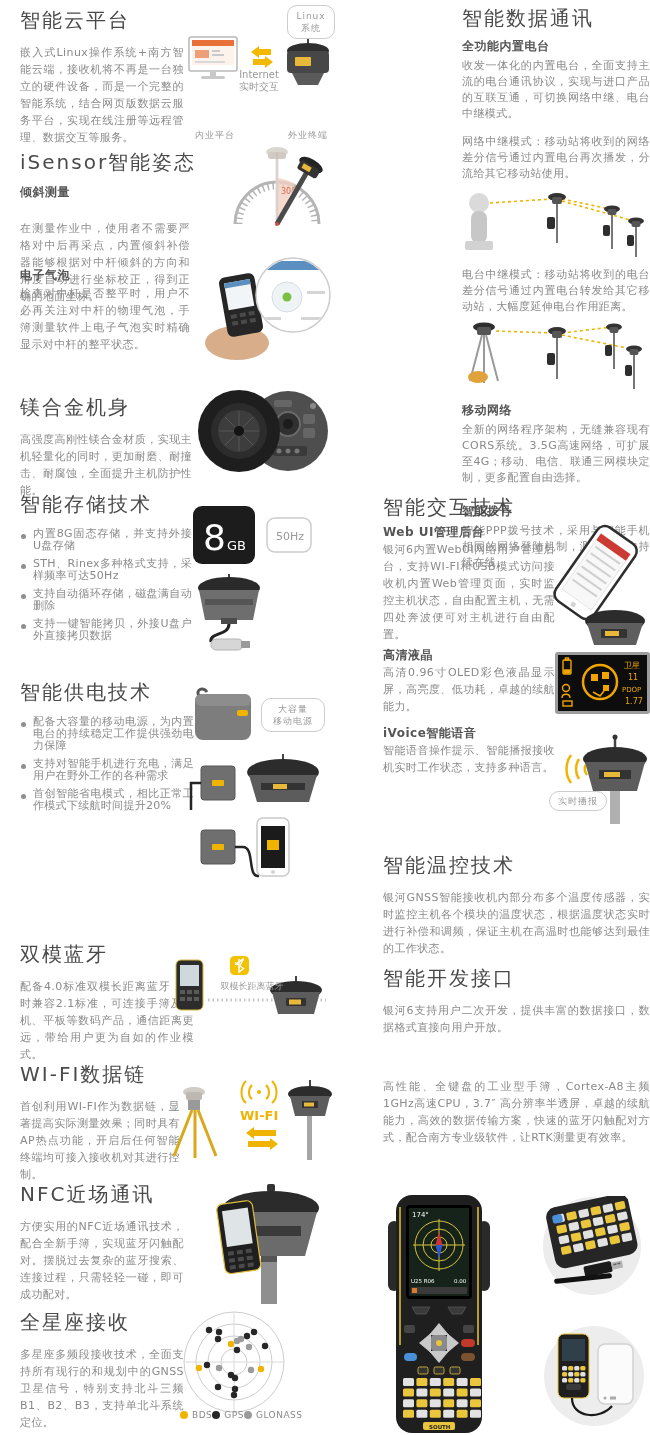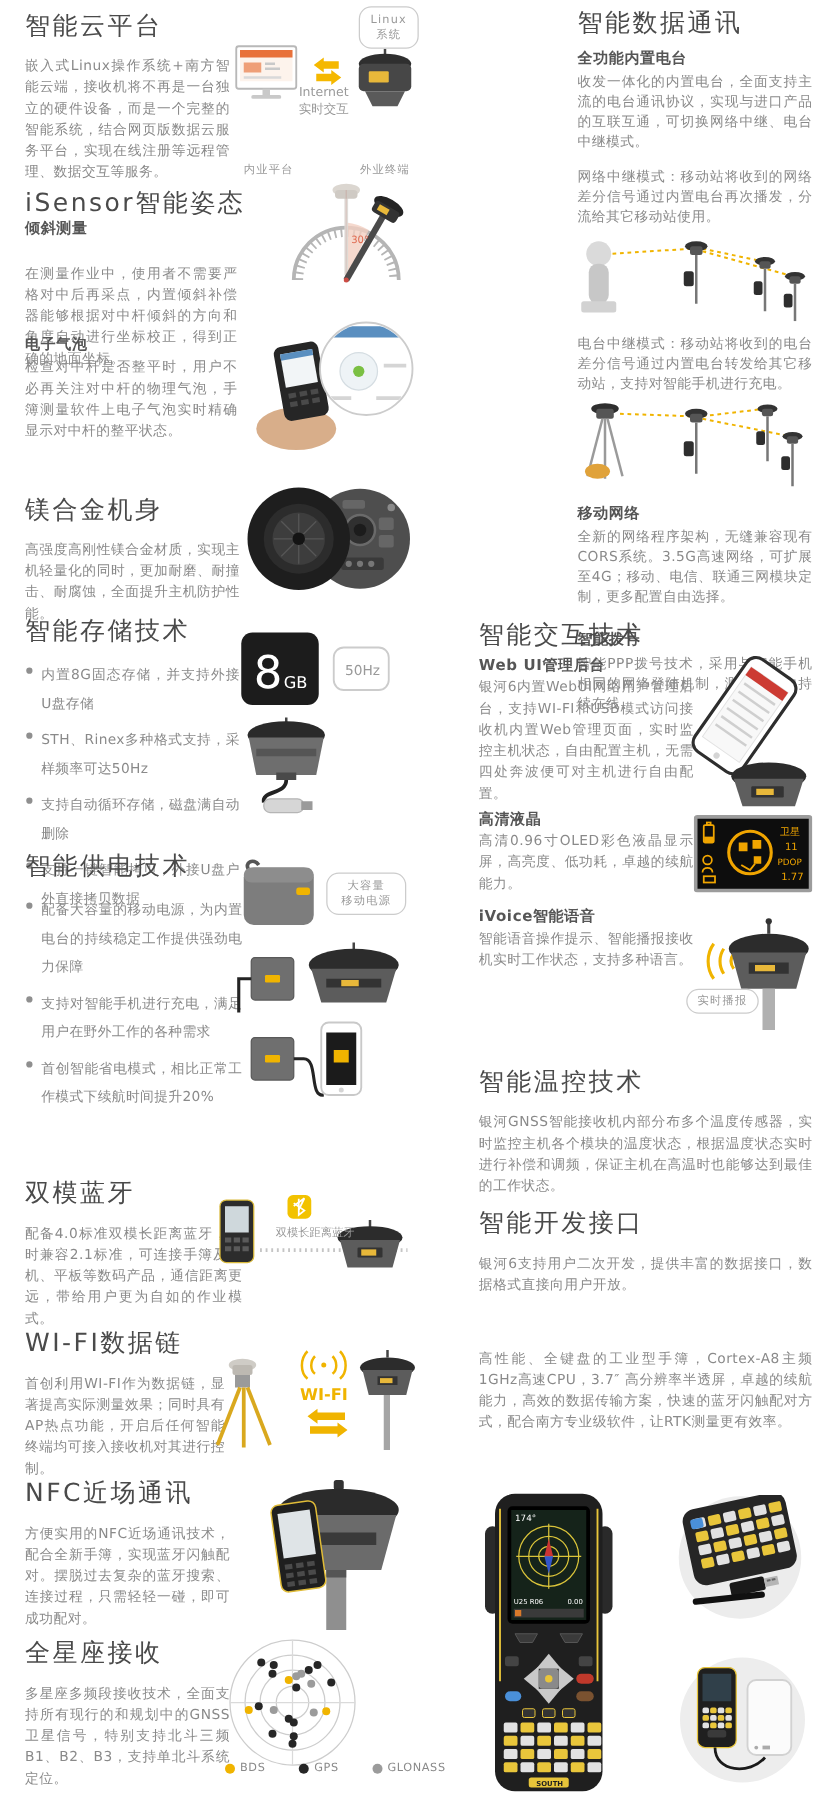--- a/index.html
+++ b/index.html
@@ -4,28 +4,28 @@
 <style>
   html,body{margin:0;padding:0}
   body{width:650px;height:1435px;position:relative;background:#fff;overflow:hidden;
        font-family:"DejaVu Sans","Liberation Sans",sans-serif}
   .sec{position:absolute}
   .hd{font-size:20px;font-weight:400;color:#4a4a4a;letter-spacing:2px;margin:0;line-height:24px}
   .sub{font-size:12px;font-weight:700;color:#555;margin:0;letter-spacing:.5px;line-height:15px}
   .body{font-size:11px;color:#8a8a8a;line-height:17px;margin:0;letter-spacing:.4px;text-align:justify}
   .mt12{margin-top:12px}
   ul.blt{margin:12px 0 0;padding:0;list-style:none}
-  ul.blt li{position:relative;padding-left:13px;font-size:11px;color:#8a8a8a;line-height:23px;
+  ul.blt li{position:relative;padding-left:13px;font-size:11px;color:#8a8a8a;line-height:12px;
             margin-bottom:6px;letter-spacing:.3px;text-align:justify}
   ul.blt li::before{content:"";position:absolute;left:1px;top:6px;width:5px;height:5px;border-radius:50%;background:#8f8f8f}
   .ill{position:absolute}
   .cap{position:absolute;font-size:9px;color:#999;text-align:center;letter-spacing:1px}
   .bubble{position:absolute;border:1px solid #ccc;border-radius:10px;background:#fff;color:#999;
           text-align:center;font-size:9px;line-height:12px;padding:4px 2px;letter-spacing:1px}
-  .legend{position:absolute;display:flex;gap:27px;align-items:flex-end}
+  .legend{position:absolute;display:flex;gap:0;align-items:flex-end}
   .legend .it{display:flex;align-items:center;gap:4px;font-size:9px;color:#8a8a8a;letter-spacing:.5px}
   .legend .sw{width:8px;height:8px;border-radius:50%;display:inline-block}
   svg{display:block}
   svg text{font-family:"DejaVu Sans","Liberation Sans",sans-serif}
 </style>
 </head>
 <body>
 
 <div class="sec" style="left:20px;top:8px;width:312px;height:140px">
   <h2 class="hd">智能云平台</h2>
@@ -66,21 +66,21 @@
       <span>Internet</span><br>
       <span>实时交互</span>
     </div>
     <span class="cap" style="left:10px;top:124px;width:60px">内业平台</span>
     <span class="cap" style="left:105px;top:124px;width:56px">外业终端</span>
   </div>
 </div>
 
 <div class="sec" style="left:20px;top:150px;width:312px;height:115px">
   <h2 class="hd">iSensor智能姿态</h2>
-  <p class="sub" style="margin-top:1px">倾斜测量</p>
+  <p class="sub" style="margin-top:11px">倾斜测量</p>
   <p class="body" style="width:170px;margin-top:20px">在测量作业中，使用者不需要严格对中后再采点，内置倾斜补偿器能够根据对中杆倾斜的方向和角度自动进行坐标校正，得到正确的地面坐标。</p>
   <div class="ill" style="left:203px;top:-14px;width:108px;height:108px">
     <svg width="108" height="108" viewBox="0 0 108 108">
       <path d="M12,88 A42,42 0 0 1 96,88" fill="none" stroke="#b5b5b5" stroke-width="3"></path>
       <path d="M16,88 A38,38 0 0 1 92,88" fill="none" stroke="#b5b5b5" stroke-width="7" stroke-dasharray="1.5 3.5"></path>
       <path d="M54,88 L54,42 A46,46 0 0 1 72,48 Z" fill="#f3cfc2" opacity=".8"></path>
       <line x1="54" y1="88" x2="54" y2="16" stroke="#cc4c44" stroke-width="1.2"></line>
       <g opacity=".9">
         <rect x="52.5" y="22" width="3" height="62" fill="#dcd9d4"></rect>
         <ellipse cx="54" cy="16" rx="11" ry="5" fill="#d7d2cb"></ellipse>
@@ -439,21 +439,21 @@
         <rect x="-2" y="22" width="7" height="11" rx="2" fill="#2e2e2e"></rect>
       </g>
       <g transform="translate(167,30)">
         <ellipse cx="7" cy="6" rx="8" ry="3.5" fill="#333"></ellipse>
           <rect x="2.5" y="6" width="9" height="6" rx="2" fill="#555"></rect>
         <line x1="7" y1="12" x2="7" y2="42" stroke="#777" stroke-width="2"></line>
         <rect x="-2" y="20" width="7" height="11" rx="2" fill="#2e2e2e"></rect>
       </g>
     </svg>
   </div>
-  <p class="body" style="margin-top:10px;line-height:16px">电台中继模式：移动站将收到的电台差分信号通过内置电台转发给其它移动站，支持对智能手机进行充电。</p>
+  <p class="body" style="margin-top:10px;line-height:16px">电台中继模式：移动站将收到的电台差分信号通过内置电台转发给其它移动站，大幅度延伸电台作用距离。</p>
   <div style="position:relative;height:74px;margin-top:4px">
     <svg width="188" height="74" viewBox="0 0 188 74">
       <g>
         <ellipse cx="22" cy="8" rx="11" ry="4.5" fill="#2e2e2e"></ellipse>
         <rect x="15" y="8" width="14" height="8" rx="2" fill="#555"></rect>
         <g stroke="#9a9a9a" stroke-width="2">
           <line x1="20" y1="16" x2="8" y2="62"></line>
             <line x1="22" y1="16" x2="22" y2="64"></line>
             <line x1="24" y1="16" x2="36" y2="62"></line>
         </g>

